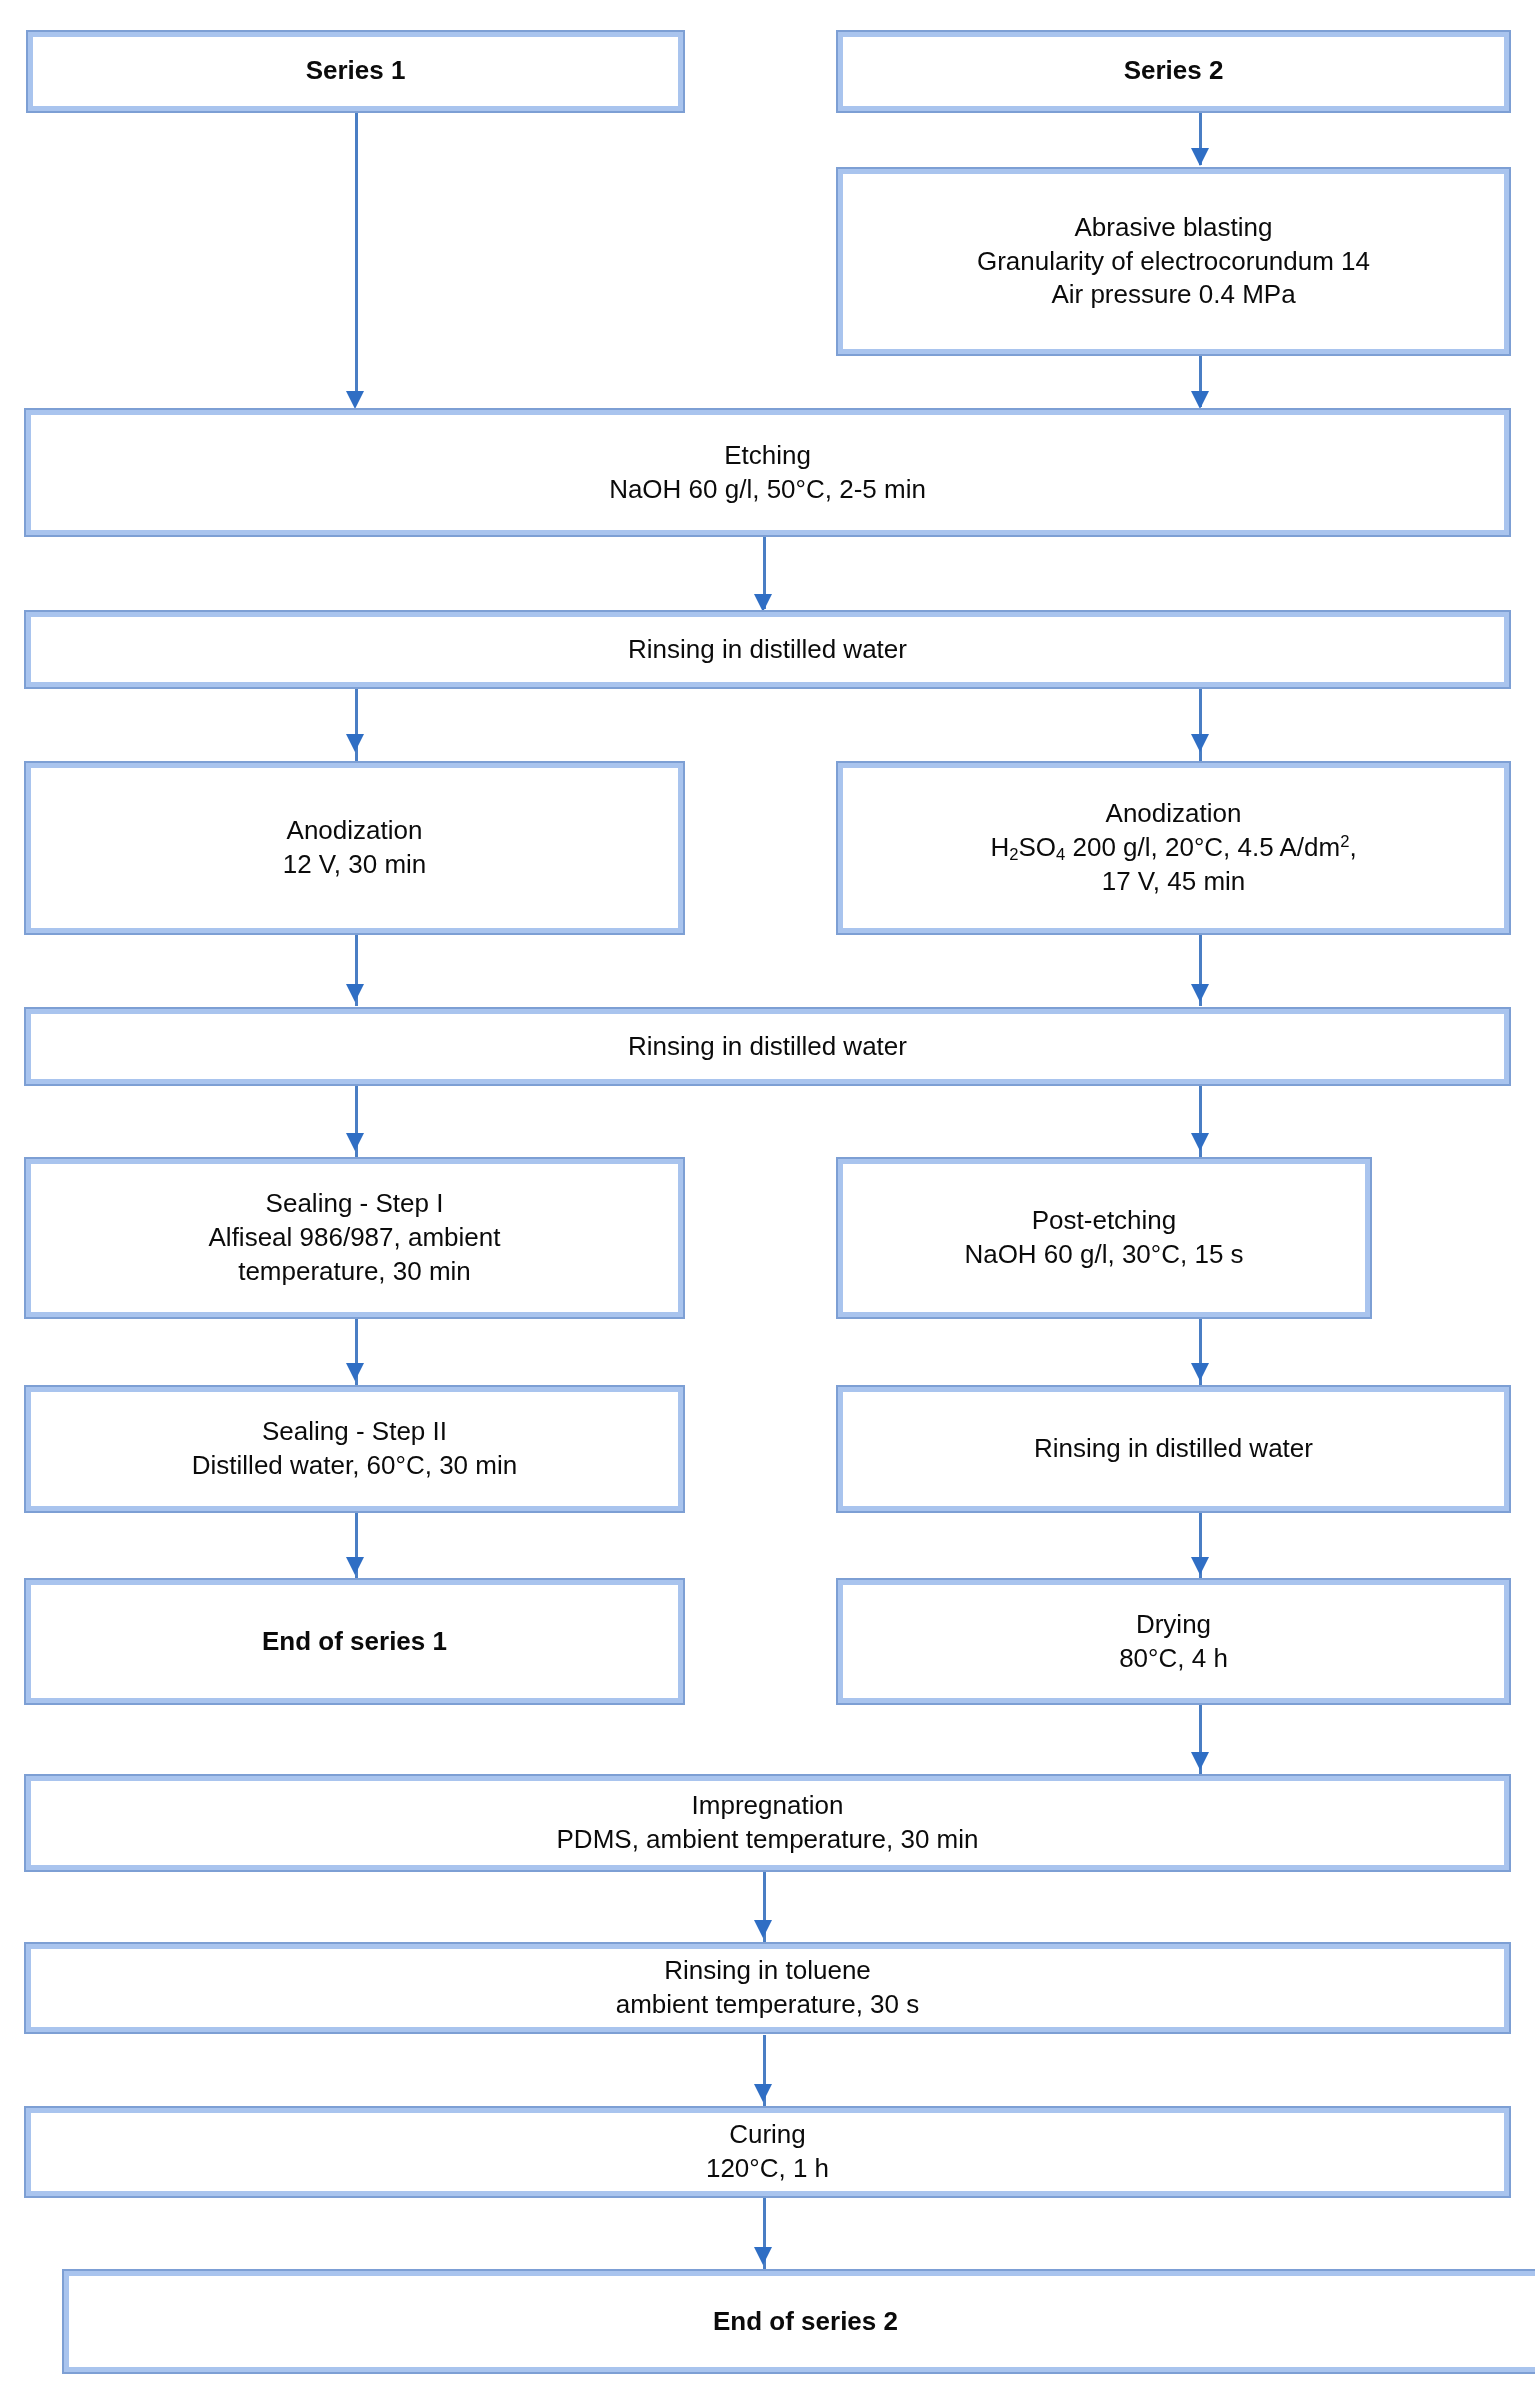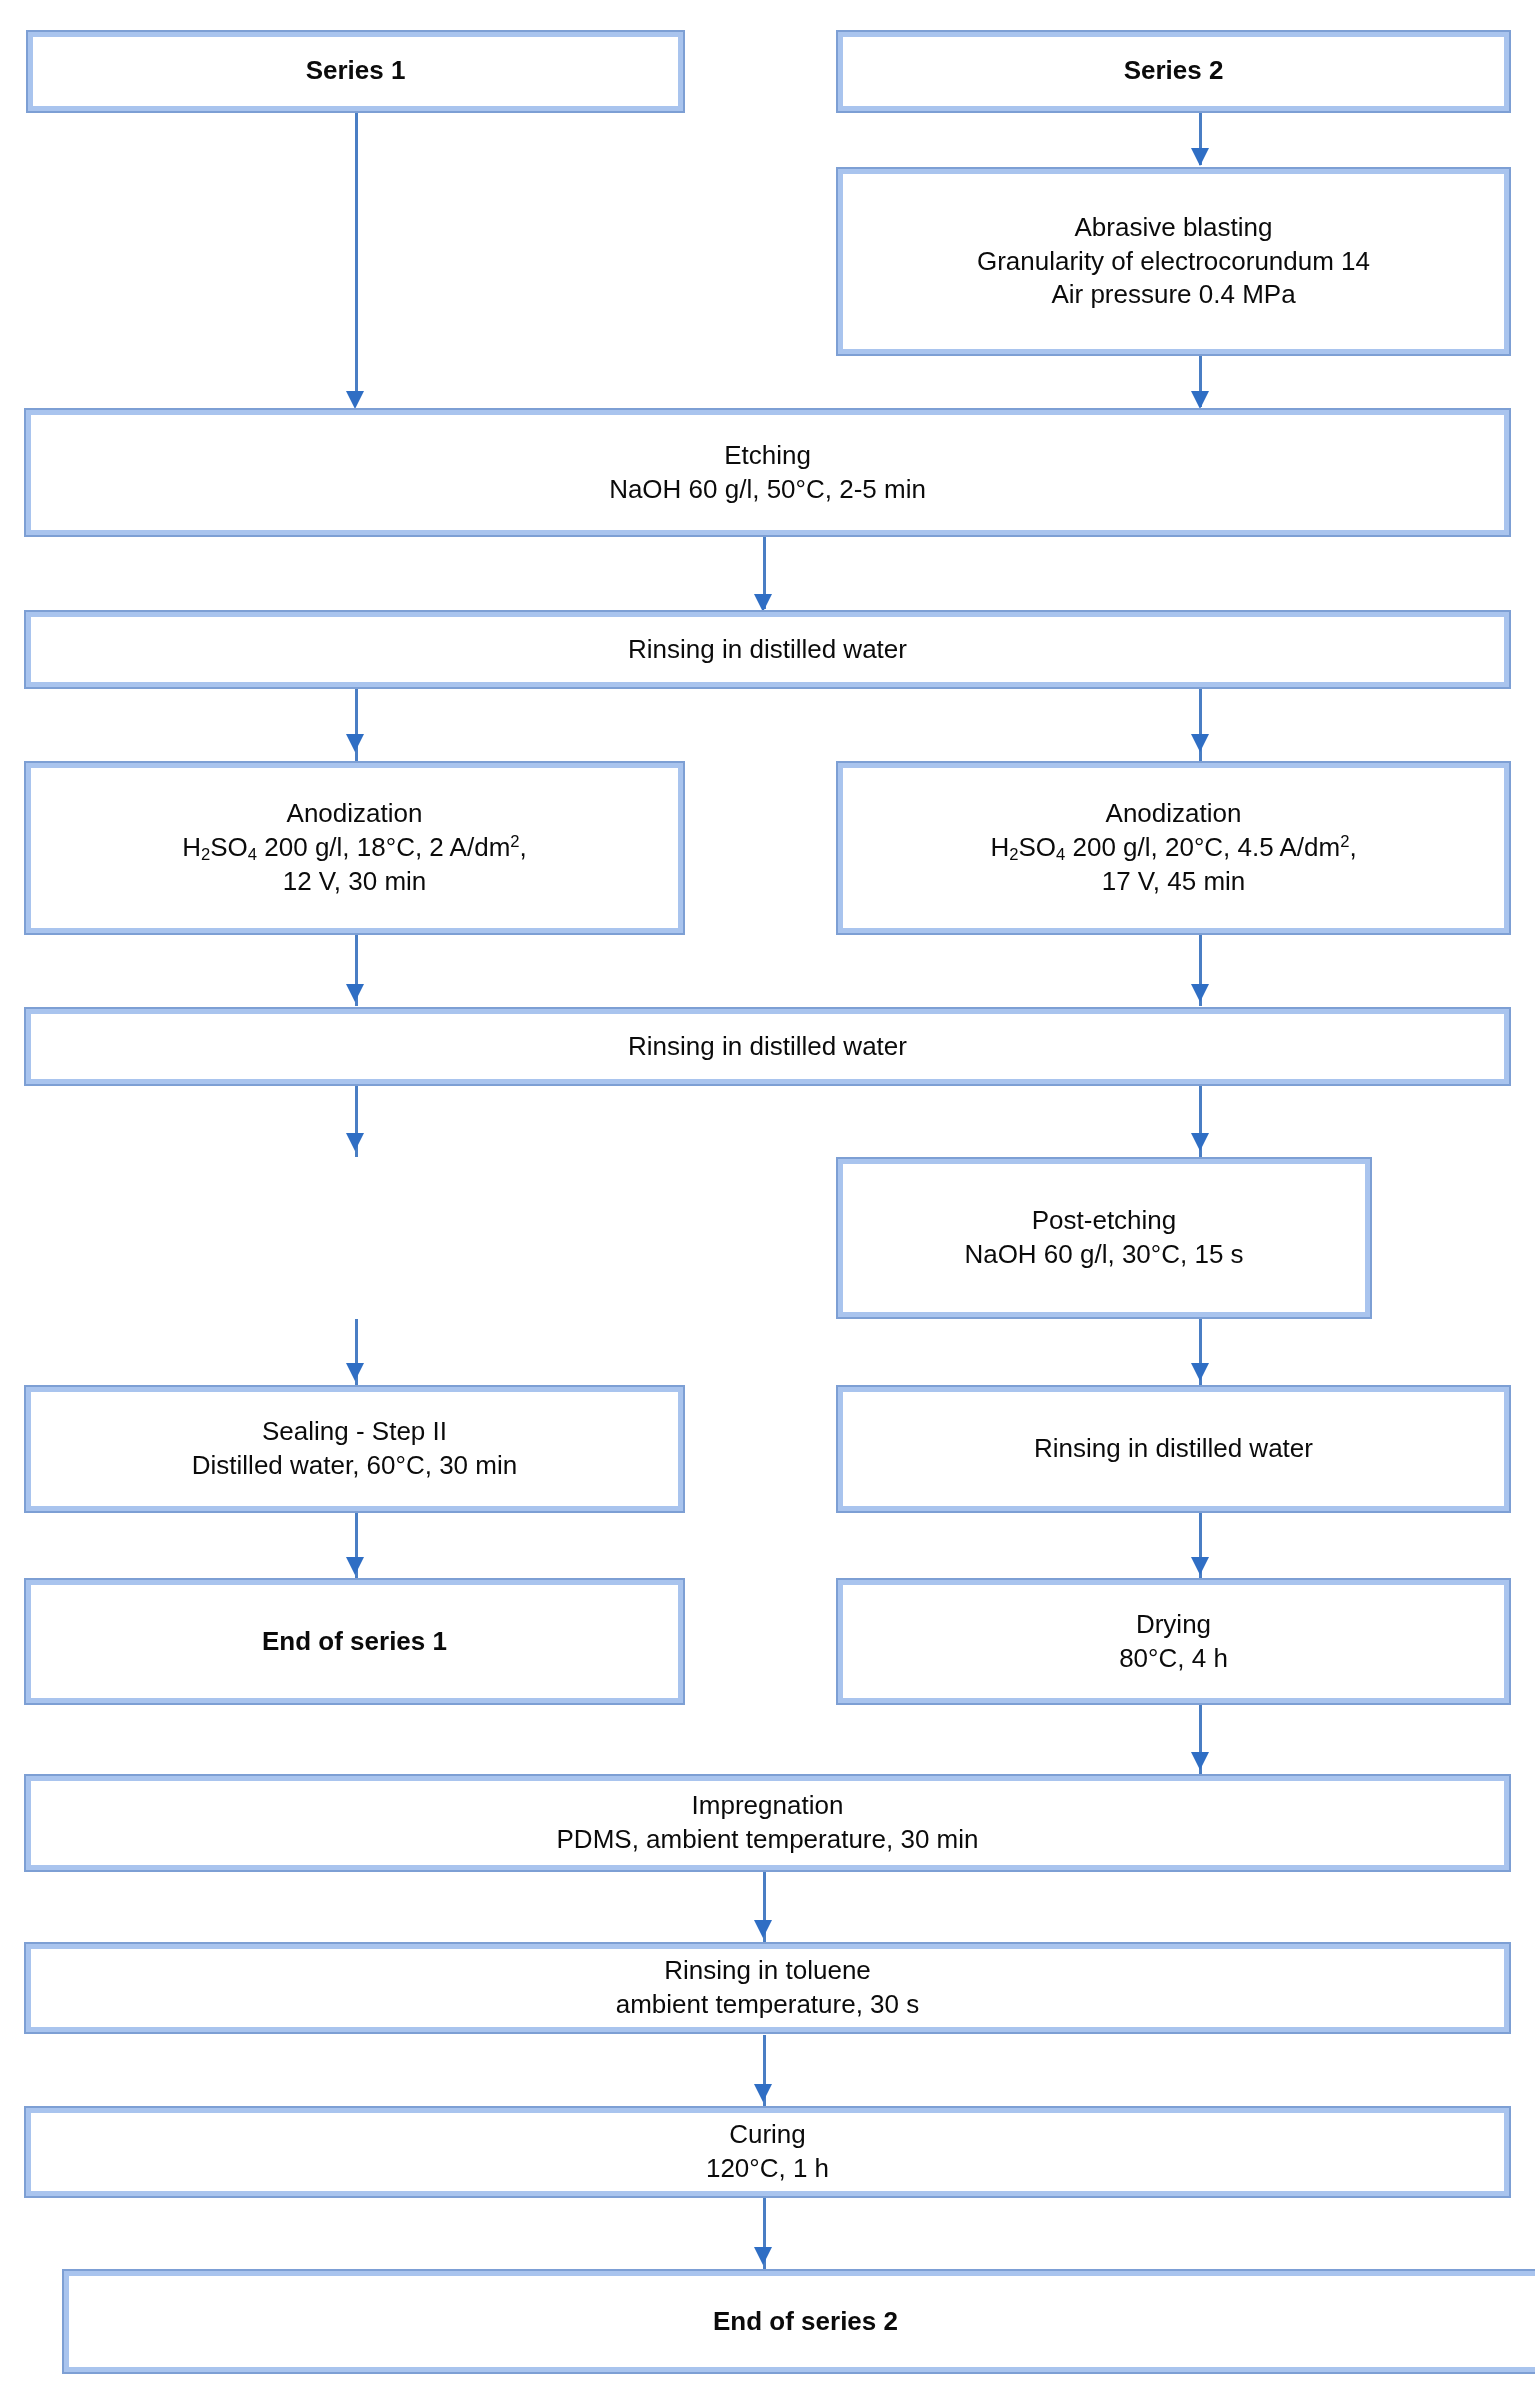--- a/index.html
+++ b/index.html
@@ -159,43 +159,47 @@
 
   <div class="node" style="left:24px; top:610px; width:1487px; height:79px;">
     <div class="inner">
       <span class="line">Rinsing in distilled water</span>
     </div>
   </div>
 
   <div class="node" style="left:24px; top:761px; width:661px; height:174px;">
     <div class="inner">
       <span class="line">Anodization</span>
-      <span class="line sub">
-        <span>H</span><span class="sb">2</span><span>SO</span><span class="sb">4</span><span> 200 g/l, 18°C,  2 A/dm</span><span class="sp">2</span><span>,</span>
-      </span>
       <span class="line sub">12 V, 30 min</span>
     </div>
   </div>
 
   <div class="node" style="left:836px; top:761px; width:675px; height:174px;">
     <div class="inner">
       <span class="line">Anodization</span>
       <span class="line sub">
         <span>H</span><span class="sb">2</span><span>SO</span><span class="sb">4</span><span> 200 g/l, 20°C, 4.5 A/dm</span><span class="sp">2</span><span>,</span>
       </span>
       <span class="line sub">17 V, 45 min</span>
     </div>
   </div>
 
   <div class="node" style="left:24px; top:1007px; width:1487px; height:79px;">
     <div class="inner">
       <span class="line">Rinsing in distilled water</span>
     </div>
   </div>
 
+  <div class="node" style="left:24px; top:1157px; width:661px; height:162px;">
+    <div class="inner">
+      <span class="line">Sealing -  Step I</span>
+      <span class="line sub">Alfiseal 986/987, ambient</span>
+      <span class="line sub">temperature, 30 min</span>
+    </div>
+  </div>
 
   <div class="node" style="left:836px; top:1157px; width:536px; height:162px;">
     <div class="inner">
       <span class="line">Post-etching</span>
       <span class="line sub">NaOH 60 g/l, 30°C, 15 s</span>
     </div>
   </div>
 
   <div class="node" style="left:24px; top:1385px; width:661px; height:128px;">
     <div class="inner">

